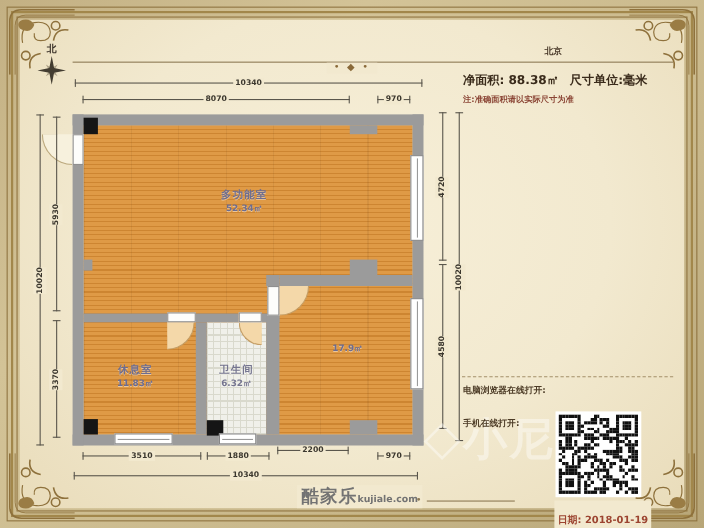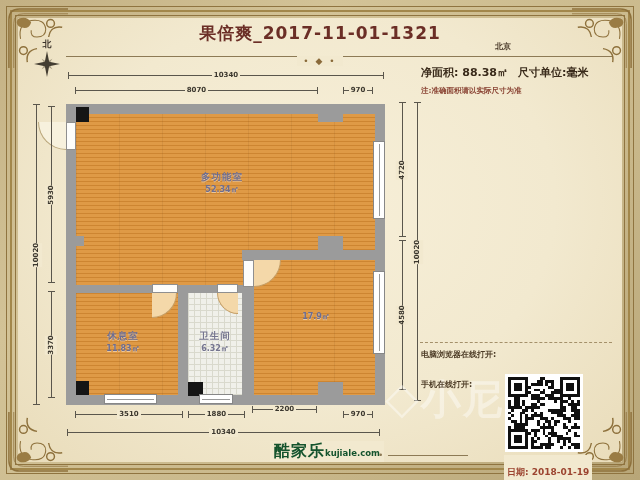--- a/index.html
+++ b/index.html
@@ -66,21 +66,21 @@
   .shl{left:421px;font-size:8px;font-weight:bold;color:#4c3b26;z-index:4;white-space:nowrap;}
   .url{left:421px;top:361px;font-size:8.5px;font-weight:bold;color:#33281a;z-index:4;letter-spacing:.2px;}
   .qr{left:505px;top:374px;width:78px;height:78px;background:#fff;padding:3px;box-sizing:border-box;z-index:4;}
   .qr-grid{display:grid;grid-template-columns:repeat(25,1fr);grid-template-rows:repeat(25,1fr);width:100%;height:100%;}
   .qr-grid i{background:#fff;}
   .qr-grid i.d{background:#101010;}
   .wm{left:385px;top:352px;z-index:3;font-size:40px;font-weight:bold;color:rgba(255,255,255,.42);
     white-space:nowrap;letter-spacing:2px;margin-top:20px;}
   .wm .wmi{font-size:44px;}
   
-  .brand{left:270px;top:441px;z-index:6;background:#f2e9cf;padding:0 4px;color:#14532d;white-space:nowrap;}
+  .brand{left:270px;top:441px;z-index:6;background:#f2e9cf;padding:0 4px;color:#737373;white-space:nowrap;}
   .brand .bc{font-size:16px;font-weight:bold;letter-spacing:1px;}
   .brand .bd{font-size:8.5px;font-weight:bold;}
   .fdot{left:378px;top:450px;color:#8d7a55;font-size:9px;z-index:6;}
   .fline{left:388px;top:455px;width:80px;height:1px;background:#8d7a55;z-index:6;}
   .date{left:504px;top:455px;font-size:9px;font-weight:bold;color:#9c4430;z-index:6;background:#f2e9cf;padding:11px 3px;}
 </style>
 </head>
 <body>
 
 <div class="stage">
@@ -131,21 +131,20 @@
           <path d="M8 64 V18 Q8 8 18 8 H64" stroke-width=".8"></path>
           <path d="M15 34 Q12 18 26 15 Q40 13 41 24 Q41 32 32 32 Q25 32 26 25" stroke-width="1.1"></path>
           <circle cx="18" cy="46" r="4"></circle>
           <circle cx="46" cy="18" r="4"></circle>
           <path d="M22 58 Q20 46 32 44"></path>
           <path d="M58 22 Q46 20 44 32"></path>
         </g>
         <path d="M13 13 q9 -3 13 4 q-3 9 -13 4 q-4 -4 0 -8z" fill="#9a7c44"></path>
       </svg></div>
 
-  <div class="abs title">果倍爽_2017-11-01-1321</div>
   <div class="abs hline"></div>
   <div class="abs orn"><span>• ◆ •</span></div>
   <div class="abs north">北</div>
   <div class="abs compass">
     <svg viewBox="0 0 24 24" width="26" height="26">
         <path fill="#8b8068" opacity=".7" d="M12 5L13.4 10.6 19 12 13.4 13.4 12 19 10.6 13.4 5 12 10.6 10.6Z" transform="rotate(45 12 12)"></path>
         <path fill="#433d31" d="M12 0L14 10 24 12 14 14 12 24 10 14 0 12 10 10Z"></path>
       </svg>
   </div>
   <div class="abs city">北京</div>

